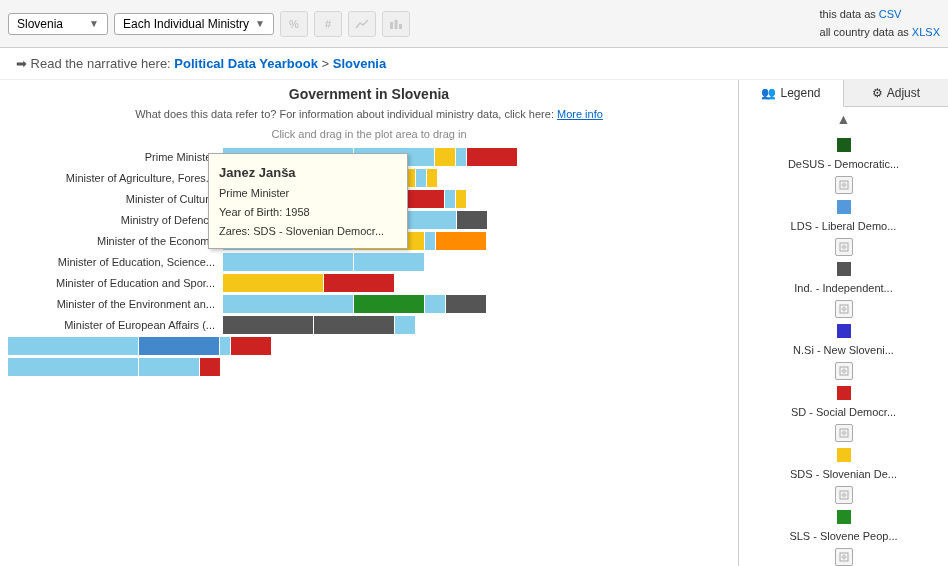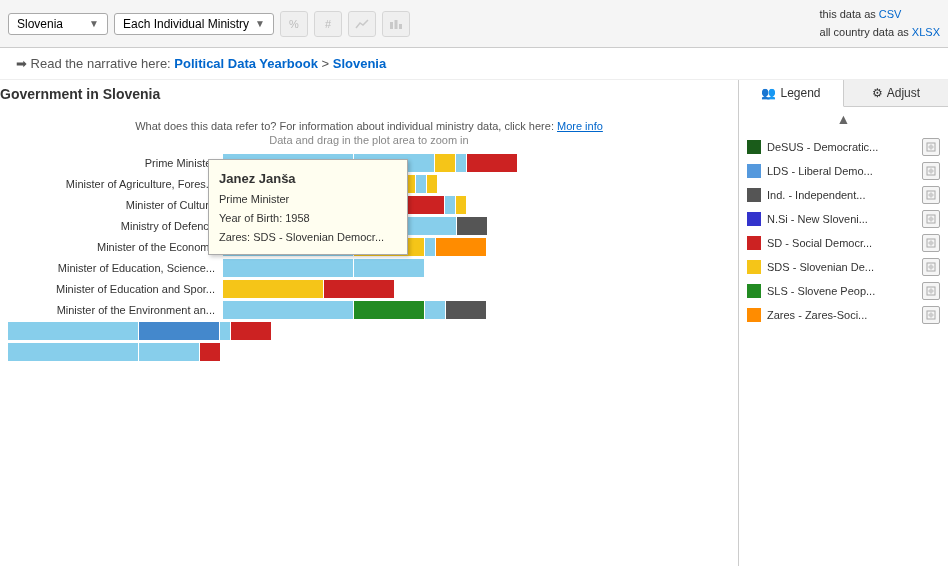--- a/index.html
+++ b/index.html
@@ -17,22 +17,22 @@
 
     
     .narrative { padding: 8px 16px; font-size: 13px; color: #555; border-bottom: 1px solid #eee; }
     .narrative a { color: #0066cc; text-decoration: none; font-weight: bold; }
 
     
     .main { display: flex; height: calc(566px - 36px - 38px); }
 
     
     .chart-area { flex: 1; overflow: hidden; padding: 6px 0 0 0; }
-    .chart-title { text-align: left; font-weight: bold; font-size: 14px; margin-bottom: 18px; }
-    .chart-subtitle { text-align: center; font-size: 11px; color: #555; margin-bottom: 2px; }
+    .chart-title { text-align: center; font-weight: bold; font-size: 14px; margin-bottom: 6px; }
+    .chart-subtitle { text-align: center; font-size: 11px; color: #555; margin-bottom: 8px; }
     .chart-subtitle a { color: #0066cc; }
     .chart-hint { text-align: center; font-size: 11px; color: #888; margin-bottom: 8px; }
 
     .chart-rows { padding-left: 8px; }
     .chart-row { display: flex; align-items: center; margin-bottom: 3px; position: relative; }
     .row-label { width: 215px; text-align: right; padding-right: 8px; font-size: 11px; color: #333; white-space: nowrap; overflow: hidden; text-overflow: ellipsis; flex-shrink: 0; }
     .bar-container { display: flex; align-items: center; gap: 1px; position: relative; }
     .bar { height: 18px; display: inline-block; }
 
     
@@ -42,21 +42,21 @@
     .tooltip-date { color: #cc0000; }
 
     
     .legend-panel { width: 210px; border-left: 1px solid #ccc; display: flex; flex-direction: column; }
     .legend-tabs { display: flex; border-bottom: 1px solid #ccc; }
     .legend-tab { flex: 1; padding: 6px 4px; text-align: center; cursor: pointer; font-size: 12px; border-right: 1px solid #ccc; background: #f0f0f0; display: flex; align-items: center; justify-content: center; gap: 4px; }
     .legend-tab.active { background: #fff; border-bottom: 1px solid #fff; margin-bottom: -1px; }
     .legend-tab:last-child { border-right: none; }
     .legend-arrow { text-align: center; padding: 4px; color: #666; font-size: 14px; }
     .legend-items { padding: 4px 8px; overflow-y: auto; flex: 1; }
-    .legend-item { display: flex; align-items: center; padding: 3px 0; gap: 6px; }
+    .legend-item { display: flex; align-items: center; padding: 3px 0; gap: 6px; flex-direction: column; }
     .legend-color { width: 14px; height: 14px; flex-shrink: 0; }
     .legend-label { font-size: 11px; flex: 1; white-space: nowrap; overflow: hidden; text-overflow: ellipsis; }
     .legend-icon { width: 18px; height: 18px; border: 1px solid #aaa; border-radius: 2px; background: #f5f5f5; display: flex; align-items: center; justify-content: center; cursor: pointer; font-size: 9px; flex-shrink: 0; }
     .c-lightblue { background-color: #87ceeb; }
     .c-blue { background-color: #4488cc; }
     .c-yellow { background-color: #f5c518; }
     .c-red { background-color: #cc2222; }
     .c-darkgreen { background-color: #228b22; }
     .c-orange { background-color: #ff8c00; }
     .c-darkgray { background-color: #555555; }
@@ -109,21 +109,21 @@
 </div>
 
 <div class="main">
 
   <div class="chart-area">
     <div class="chart-title">Government in Slovenia</div>
     <div class="chart-subtitle">
       <span>What does this data refer to? For information about individual ministry data, click here:</span>
       <a href="#">More info</a>
     </div>
-    <div class="chart-hint">Data and drag in the plot area to zoom in</div>
+    <div class="chart-hint">Click and drag in the plot area to drag in</div>
     <div class="chart-rows" id="chart-rows">
         <div class="chart-row">
           <div class="row-label">Prime Minister</div>
           <div class="bar-container">
             <div class="bar c-lightblue" style="width: 130px;"></div>
             <div class="bar c-lightblue" style="width: 80px;"></div>
             <div class="bar c-yellow" style="width: 20px;"></div>
             <div class="bar c-lightblue" style="width: 10px;"></div>
             <div class="bar c-red" style="width: 50px;"></div>
           </div>
@@ -186,20 +186,28 @@
             <div class="bar c-red" style="width: 70px;"></div>
           </div>
         </div>
         <div class="chart-row">
           <div class="row-label">Minister of the Environment an...</div>
           <div class="bar-container">
             <div class="bar c-lightblue" style="width: 130px;"></div>
             <div class="bar c-darkgreen" style="width: 70px;"></div>
             <div class="bar c-lightblue" style="width: 20px;"></div>
             <div class="bar c-darkgray" style="width: 40px;"></div>
+          </div>
+        </div>
+        <div class="chart-row">
+          <div class="row-label">Minister of European Affairs (...</div>
+          <div class="bar-container">
+            <div class="bar c-darkgray" style="width: 90px;"></div>
+            <div class="bar c-darkgray" style="width: 80px;"></div>
+            <div class="bar c-lightblue" style="width: 20px;"></div>
           </div>
         </div>
         <div class="chart-row">
           <div class="bar-container">
             <div class="bar c-lightblue" style="width: 130px;"></div>
             <div class="bar c-blue" style="width: 80px;"></div>
             <div class="bar c-lightblue" style="width: 10px;"></div>
             <div class="bar c-red" style="width: 40px;"></div>
           </div>
         </div>

